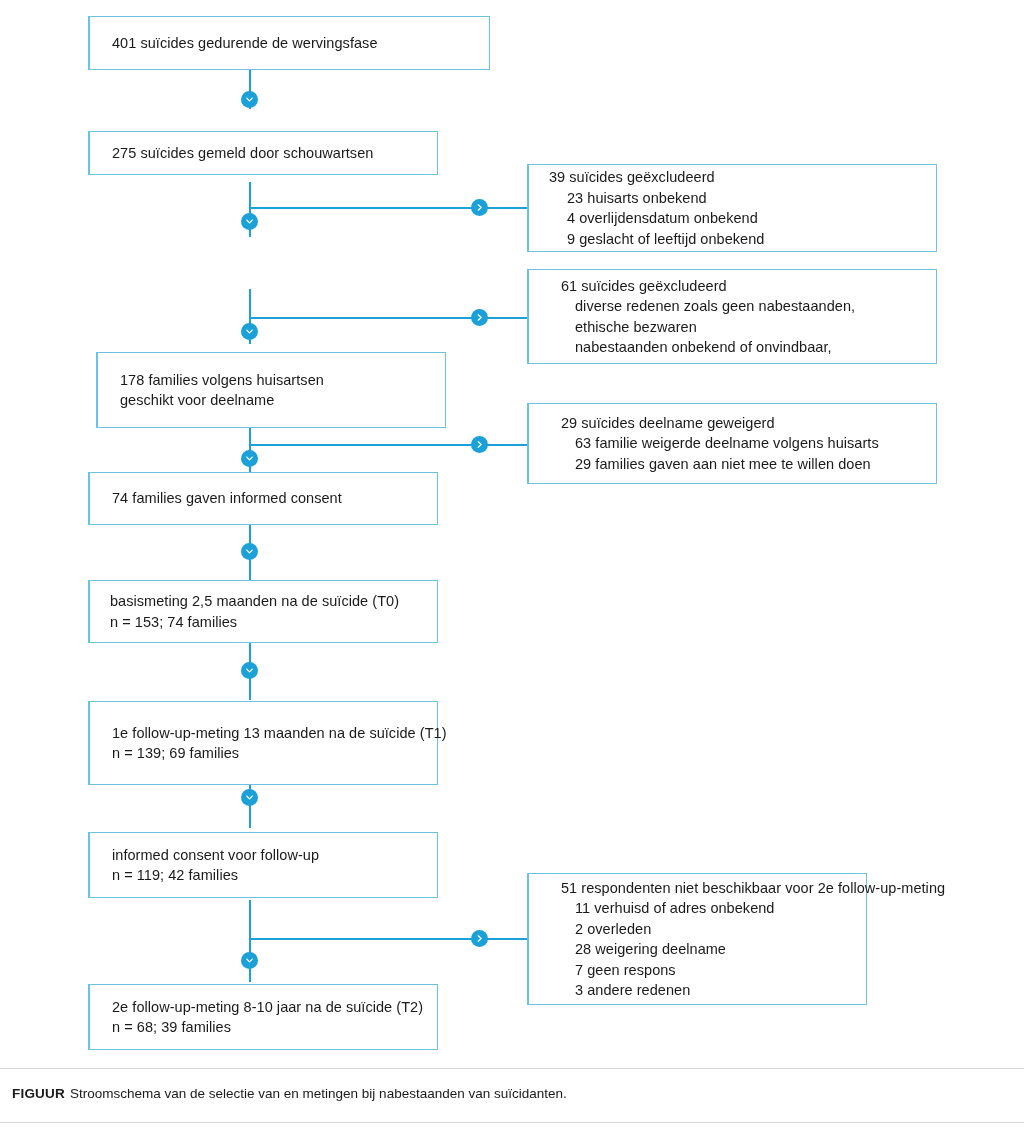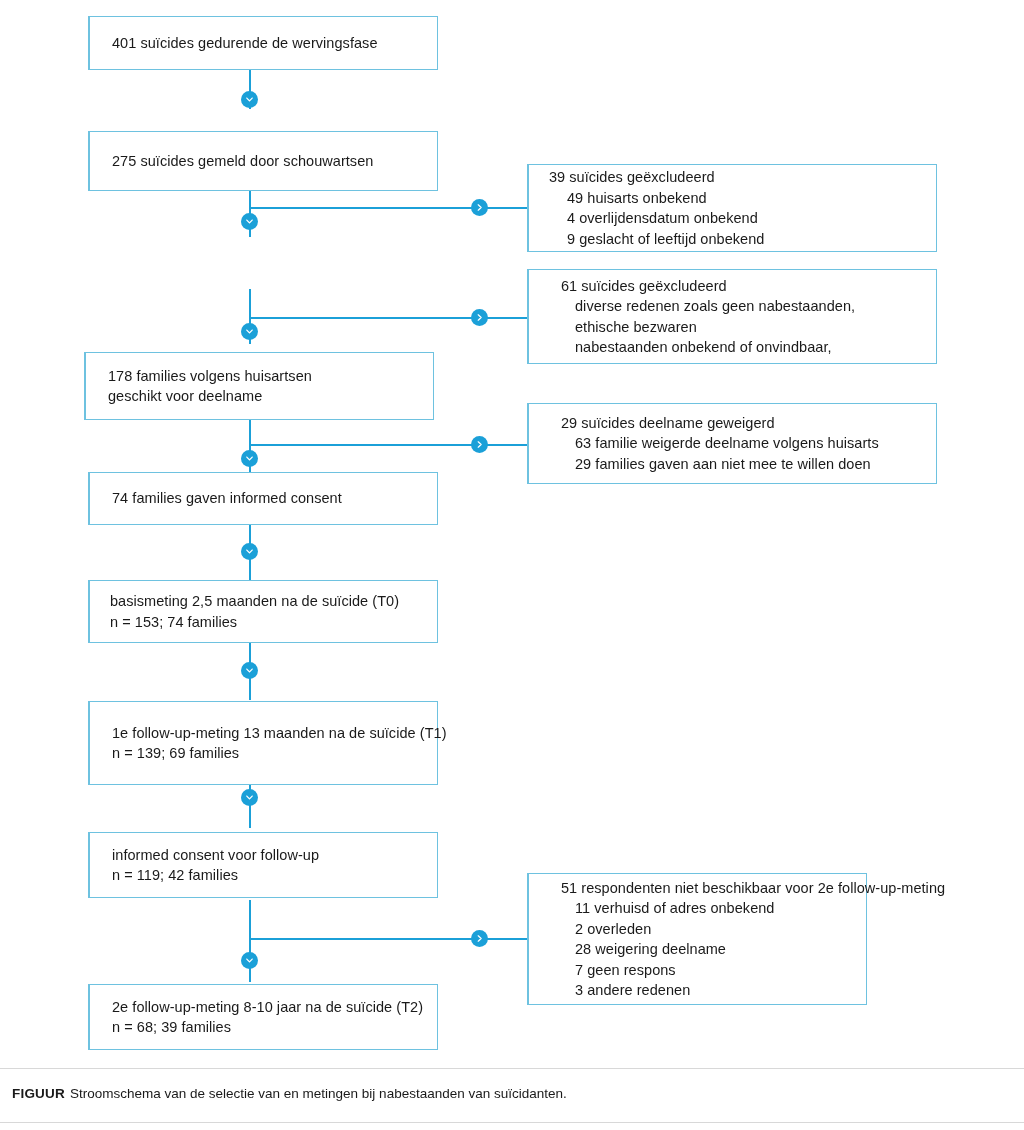--- a/index.html
+++ b/index.html
@@ -171,30 +171,30 @@
     <svg width="9" height="9" viewBox="0 0 10 10">
         <path d="M3.6 2 L6.8 5 L3.6 8" fill="none" stroke="#ffffff" stroke-width="1.4" stroke-linecap="round" stroke-linejoin="round"></path>
       </svg>
   </div>
   <div class="chev-circle" style="left:471px; top:930px;">
     <svg width="9" height="9" viewBox="0 0 10 10">
         <path d="M3.6 2 L6.8 5 L3.6 8" fill="none" stroke="#ffffff" stroke-width="1.4" stroke-linecap="round" stroke-linejoin="round"></path>
       </svg>
   </div>
 
-  <div class="node-box" style="left:88px; top:16px; width:350px; height:54px;">
+  <div class="node-box" style="left:88px; top:16px; width:402px; height:54px;">
     <div class="node-line">401 suïcides gedurende de wervingsfase</div>
   </div>
 
-  <div class="node-box" style="left:88px; top:131px; width:350px; height:60px;">
+  <div class="node-box" style="left:88px; top:131px; width:350px; height:44px;">
     <div class="node-line">275 suïcides gemeld door schouwartsen</div>
   </div>
 
 
-  <div class="node-box" style="left:84px; top:352px; width:350px; height:68px;">
+  <div class="node-box" style="left:96px; top:352px; width:350px; height:76px;">
     <div class="node-line">178 families volgens huisartsen</div>
     <div class="node-line">geschikt voor deelname</div>
   </div>
 
   <div class="node-box" style="left:88px; top:472px; width:350px; height:53px;">
     <div class="node-line">74 families gaven informed consent</div>
   </div>
 
   <div class="node-box" style="left:88px; top:580px; width:350px; height:63px;padding-left:20px;">
     <div class="node-line">basismeting 2,5 maanden na de suïcide (T0)</div>
@@ -211,21 +211,21 @@
     <div class="node-line">n = 119; 42 families</div>
   </div>
 
   <div class="node-box" style="left:88px; top:984px; width:350px; height:66px;">
     <div class="node-line">2e follow-up-meting 8-10 jaar na de suïcide (T2)</div>
     <div class="node-line">n = 68; 39 families</div>
   </div>
 
   <div class="node-box right-box" style="left:527px; top:164px; width:410px; height:88px;">
     <div class="node-line">39 suïcides geëxcludeerd</div>
-    <div class="node-line indent-1">49 huisarts onbekend</div>
+    <div class="node-line indent-1">23 huisarts onbekend</div>
     <div class="node-line indent-1">4 overlijdensdatum onbekend</div>
     <div class="node-line indent-1">9 geslacht of leeftijd onbekend</div>
   </div>
 
   <div class="node-box right-box" style="left:527px; top:269px; width:410px; height:95px;">
     <div class="node-line indent-3">61 suïcides geëxcludeerd</div>
     <div class="node-line indent-2">diverse redenen zoals geen nabestaanden,</div>
     <div class="node-line indent-2">ethische bezwaren</div>
     <div class="node-line indent-2">nabestaanden onbekend of onvindbaar,</div>
   </div>

